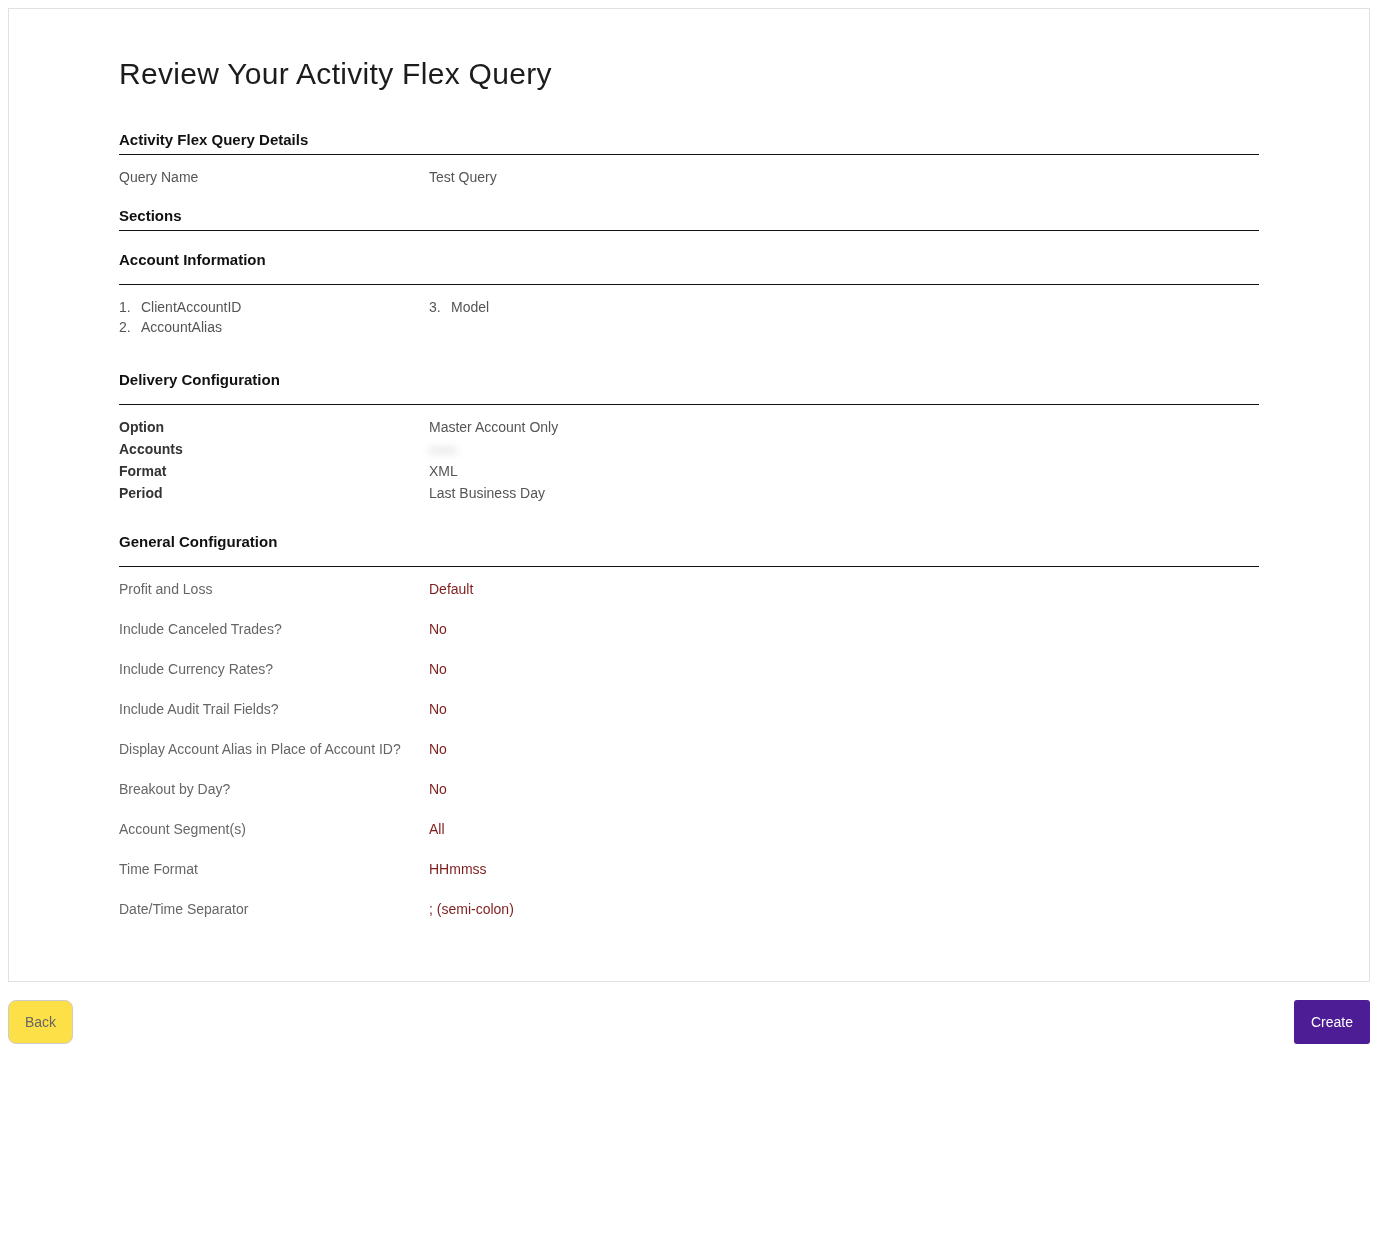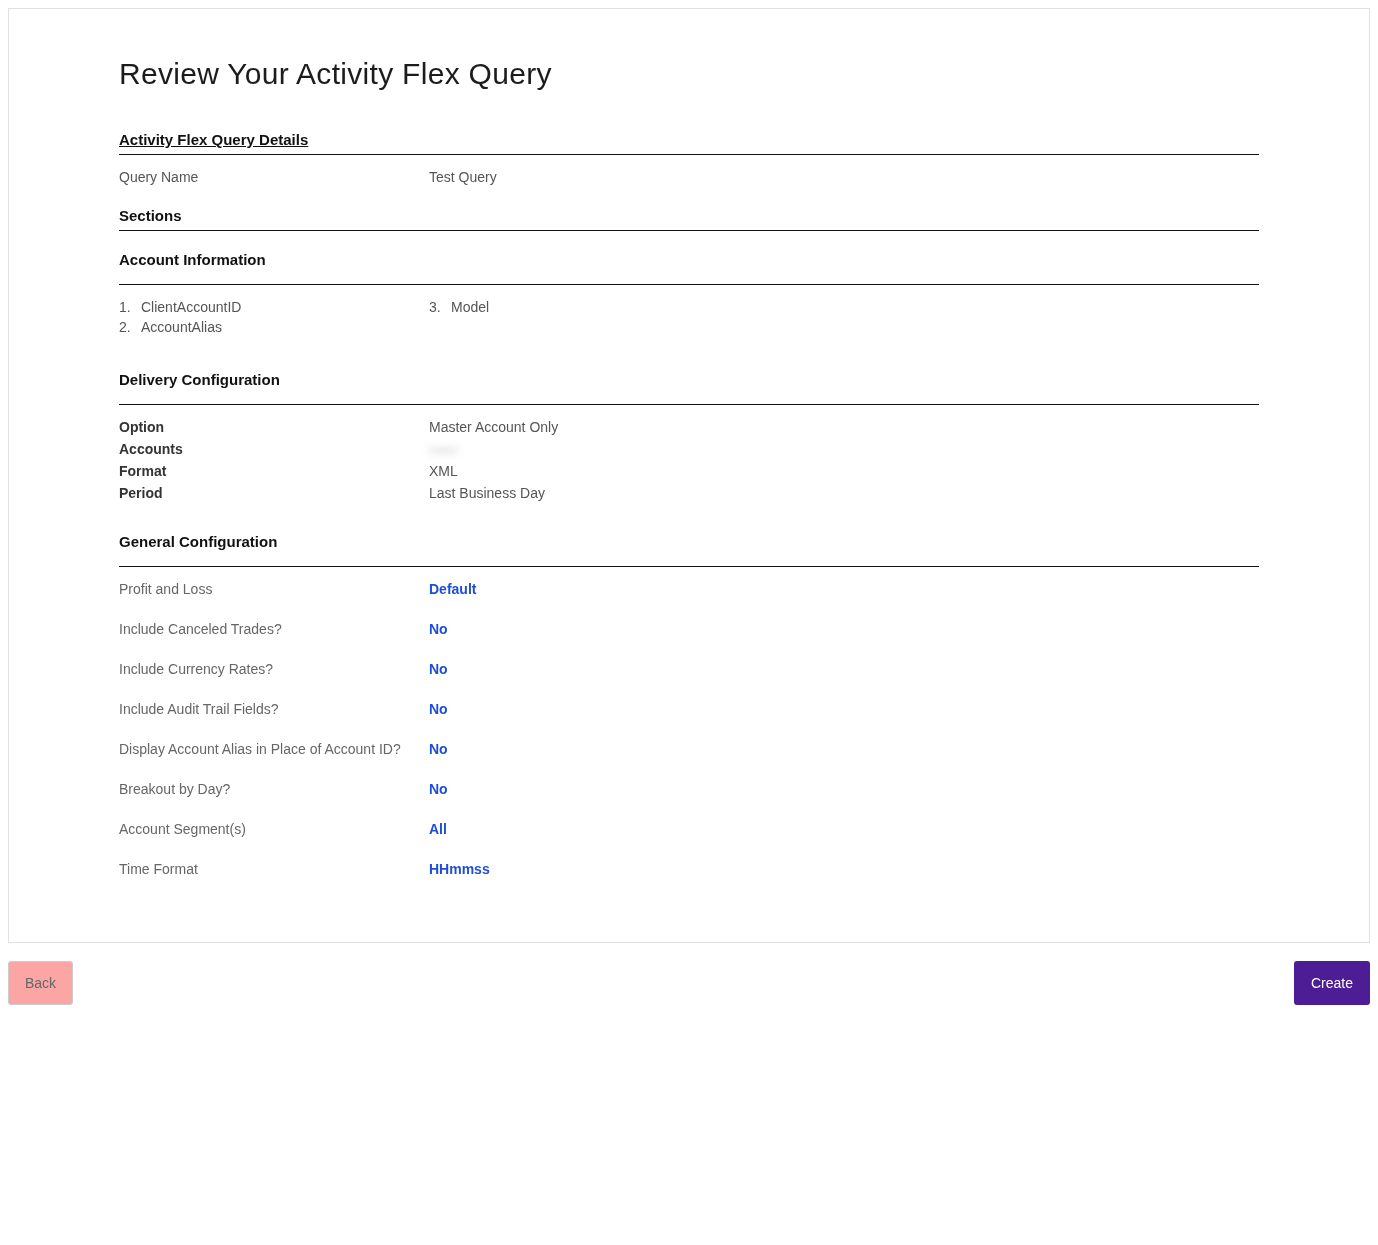--- a/index.html
+++ b/index.html
@@ -25,21 +25,21 @@
   }
   .section-heading {
     font-size: 15px;
     font-weight: 700;
     color: #111;
     padding-bottom: 6px;
     border-bottom: 1px solid #111;
     margin-top: 22px;
     margin-bottom: 14px;
   }
-  .section-heading.first { margin-top: 18px; text-decoration: underline; }
+  .section-heading.first { margin-top: 18px; }
   .subheading {
     font-size: 15px;
     font-weight: 700;
     color: #111;
     padding-bottom: 16px;
     border-bottom: 1px solid #111;
     margin-top: 32px;
     margin-bottom: 14px;
   }
   .row {
@@ -75,21 +75,21 @@
   }
   .blurred {
     filter: blur(4px);
     user-select: none;
     color: #666;
   }
   .gc-list .row {
     margin-bottom: 24px;
   }
   .gc-list .row .label { color: #666; }
-  .gc-list .row .value { color: #1d4ed8; font-weight: bold; }
+  .gc-list .row .value { color: #7f1d1d; }
 
   
   .footer {
     display: flex;
     justify-content: space-between;
     align-items: center;
     margin-top: 18px;
   }
   .btn {
     display: inline-flex;
@@ -97,23 +97,24 @@
     justify-content: center;
     border-radius: 3px;
     font-size: 14px;
     padding: 10px 16px;
     cursor: pointer;
     border: 1px solid transparent;
     min-width: 58px;
     height: 44px;
   }
   .btn-back {
-    background: #fca5a5;
+    background: #fde047;
     border-color: #ccc;
     color: #666;
+    border-radius: 8px;
   }
   .btn-create {
     background: #4c1d95;
     color: #fff;
     min-width: 72px;
   }
 </style>
 </head>
 <body>
 
@@ -193,19 +194,23 @@
       <div class="value">No</div>
     </div>
     <div class="row">
       <div class="label">Account Segment(s)</div>
       <div class="value">All</div>
     </div>
     <div class="row">
       <div class="label">Time Format</div>
       <div class="value">HHmmss</div>
     </div>
+    <div class="row">
+      <div class="label">Date/Time Separator</div>
+      <div class="value">; (semi-colon)</div>
+    </div>
   </div>
 </div>
 
 <div class="footer">
   <button class="btn btn-back">Back</button>
   <button class="btn btn-create">Create</button>
 </div>
 
 </body></html>

